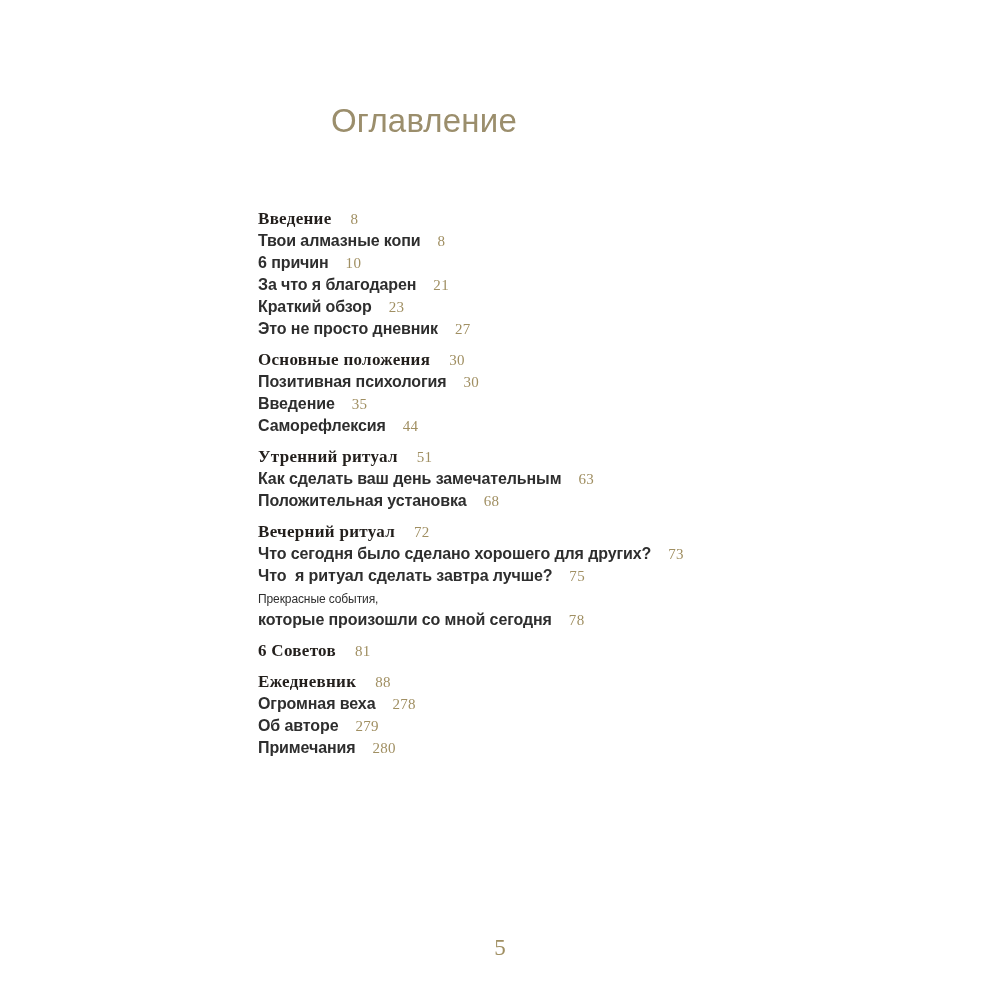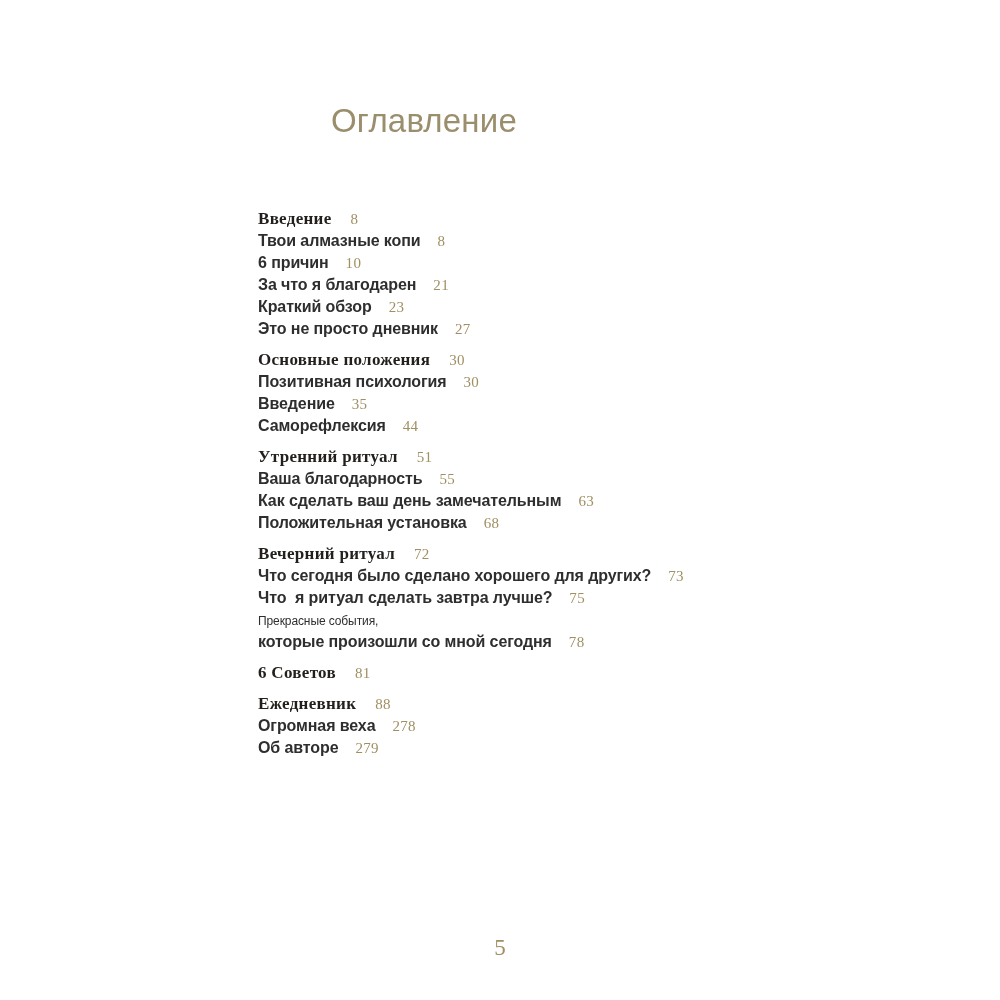--- a/index.html
+++ b/index.html
@@ -132,36 +132,36 @@
         <div class="toc-line entry"><span class="t">Это не просто дневник</span><span class="p">27</span></div>
       </div>
       <div class="toc-section">
         <div class="toc-line heading"><span class="t">Основные положения</span><span class="p">30</span></div>
         <div class="toc-line entry"><span class="t">Позитивная психология</span><span class="p">30</span></div>
         <div class="toc-line entry"><span class="t">Введение</span><span class="p">35</span></div>
         <div class="toc-line entry"><span class="t">Саморефлексия</span><span class="p">44</span></div>
       </div>
       <div class="toc-section">
         <div class="toc-line heading"><span class="t">Утренний ритуал</span><span class="p">51</span></div>
-        <div class="toc-line entry"><span class="t">Ваша благодарность</span><span class="p">55</span></div>
         <div class="toc-line entry"><span class="t">Как сделать ваш день замечательным</span><span class="p">63</span></div>
         <div class="toc-line entry"><span class="t">Положительная установка</span><span class="p">68</span></div>
       </div>
       <div class="toc-section">
         <div class="toc-line heading"><span class="t">Вечерний ритуал</span><span class="p">72</span></div>
         <div class="toc-line entry"><span class="t">Что сегодня было сделано хорошего для других?</span><span class="p">73</span></div>
         <div class="toc-line entry"><span class="t">Что  я ритуал сделать завтра лучше?</span><span class="p">75</span></div>
         <div class="toc-line cont"><span class="t">Прекрасные события,</span><span class="p"></span></div>
         <div class="toc-line entry"><span class="t">которые произошли со мной сегодня</span><span class="p">78</span></div>
       </div>
       <div class="toc-section">
         <div class="toc-line heading"><span class="t">6 Советов</span><span class="p">81</span></div>
       </div>
       <div class="toc-section">
         <div class="toc-line heading"><span class="t">Ежедневник</span><span class="p">88</span></div>
         <div class="toc-line entry"><span class="t">Огромная веха</span><span class="p">278</span></div>
         <div class="toc-line entry"><span class="t">Об авторе</span><span class="p">279</span></div>
+        <div class="toc-line entry"><span class="t">Примечания</span><span class="p">280</span></div>
       </div>
     </div>
 
   <div class="folio">5</div>
 
 </div>
 
 </body></html>

